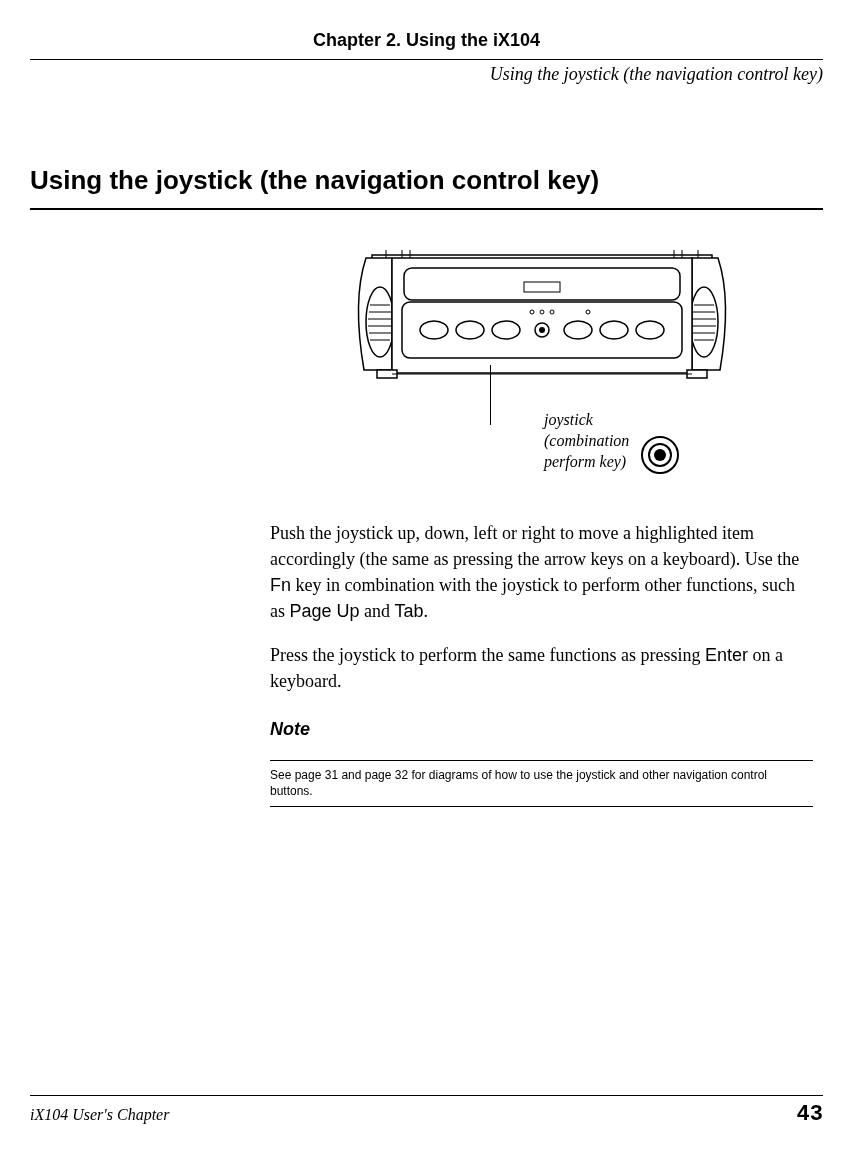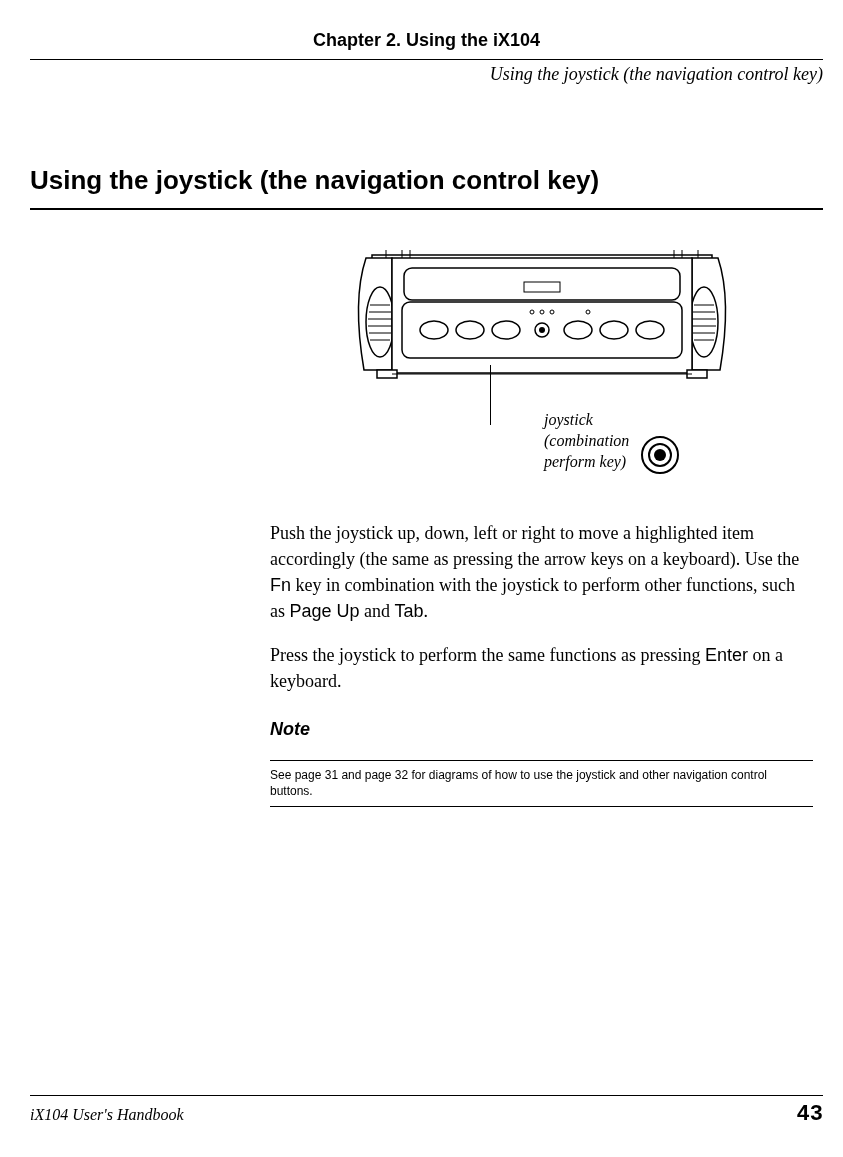--- a/index.html
+++ b/index.html
@@ -238,16 +238,16 @@
   <div class="note-heading">Note</div>
   <hr class="note-rule">
   <div class="note-text">See page 31 and page 32 for diagrams of how to use the joystick and other navigation control buttons.</div>
   <hr class="note-rule">
 
 </div>
 
 <div class="footer">
   <hr class="footer-rule">
   <div class="footer-row">
-    <span class="footer-left">iX104 User's Handbook</span>
+    <span class="footer-left">iX104 User's Chapter</span>
     <span class="footer-right">43</span>
   </div>
 </div>
 
 </body></html>

